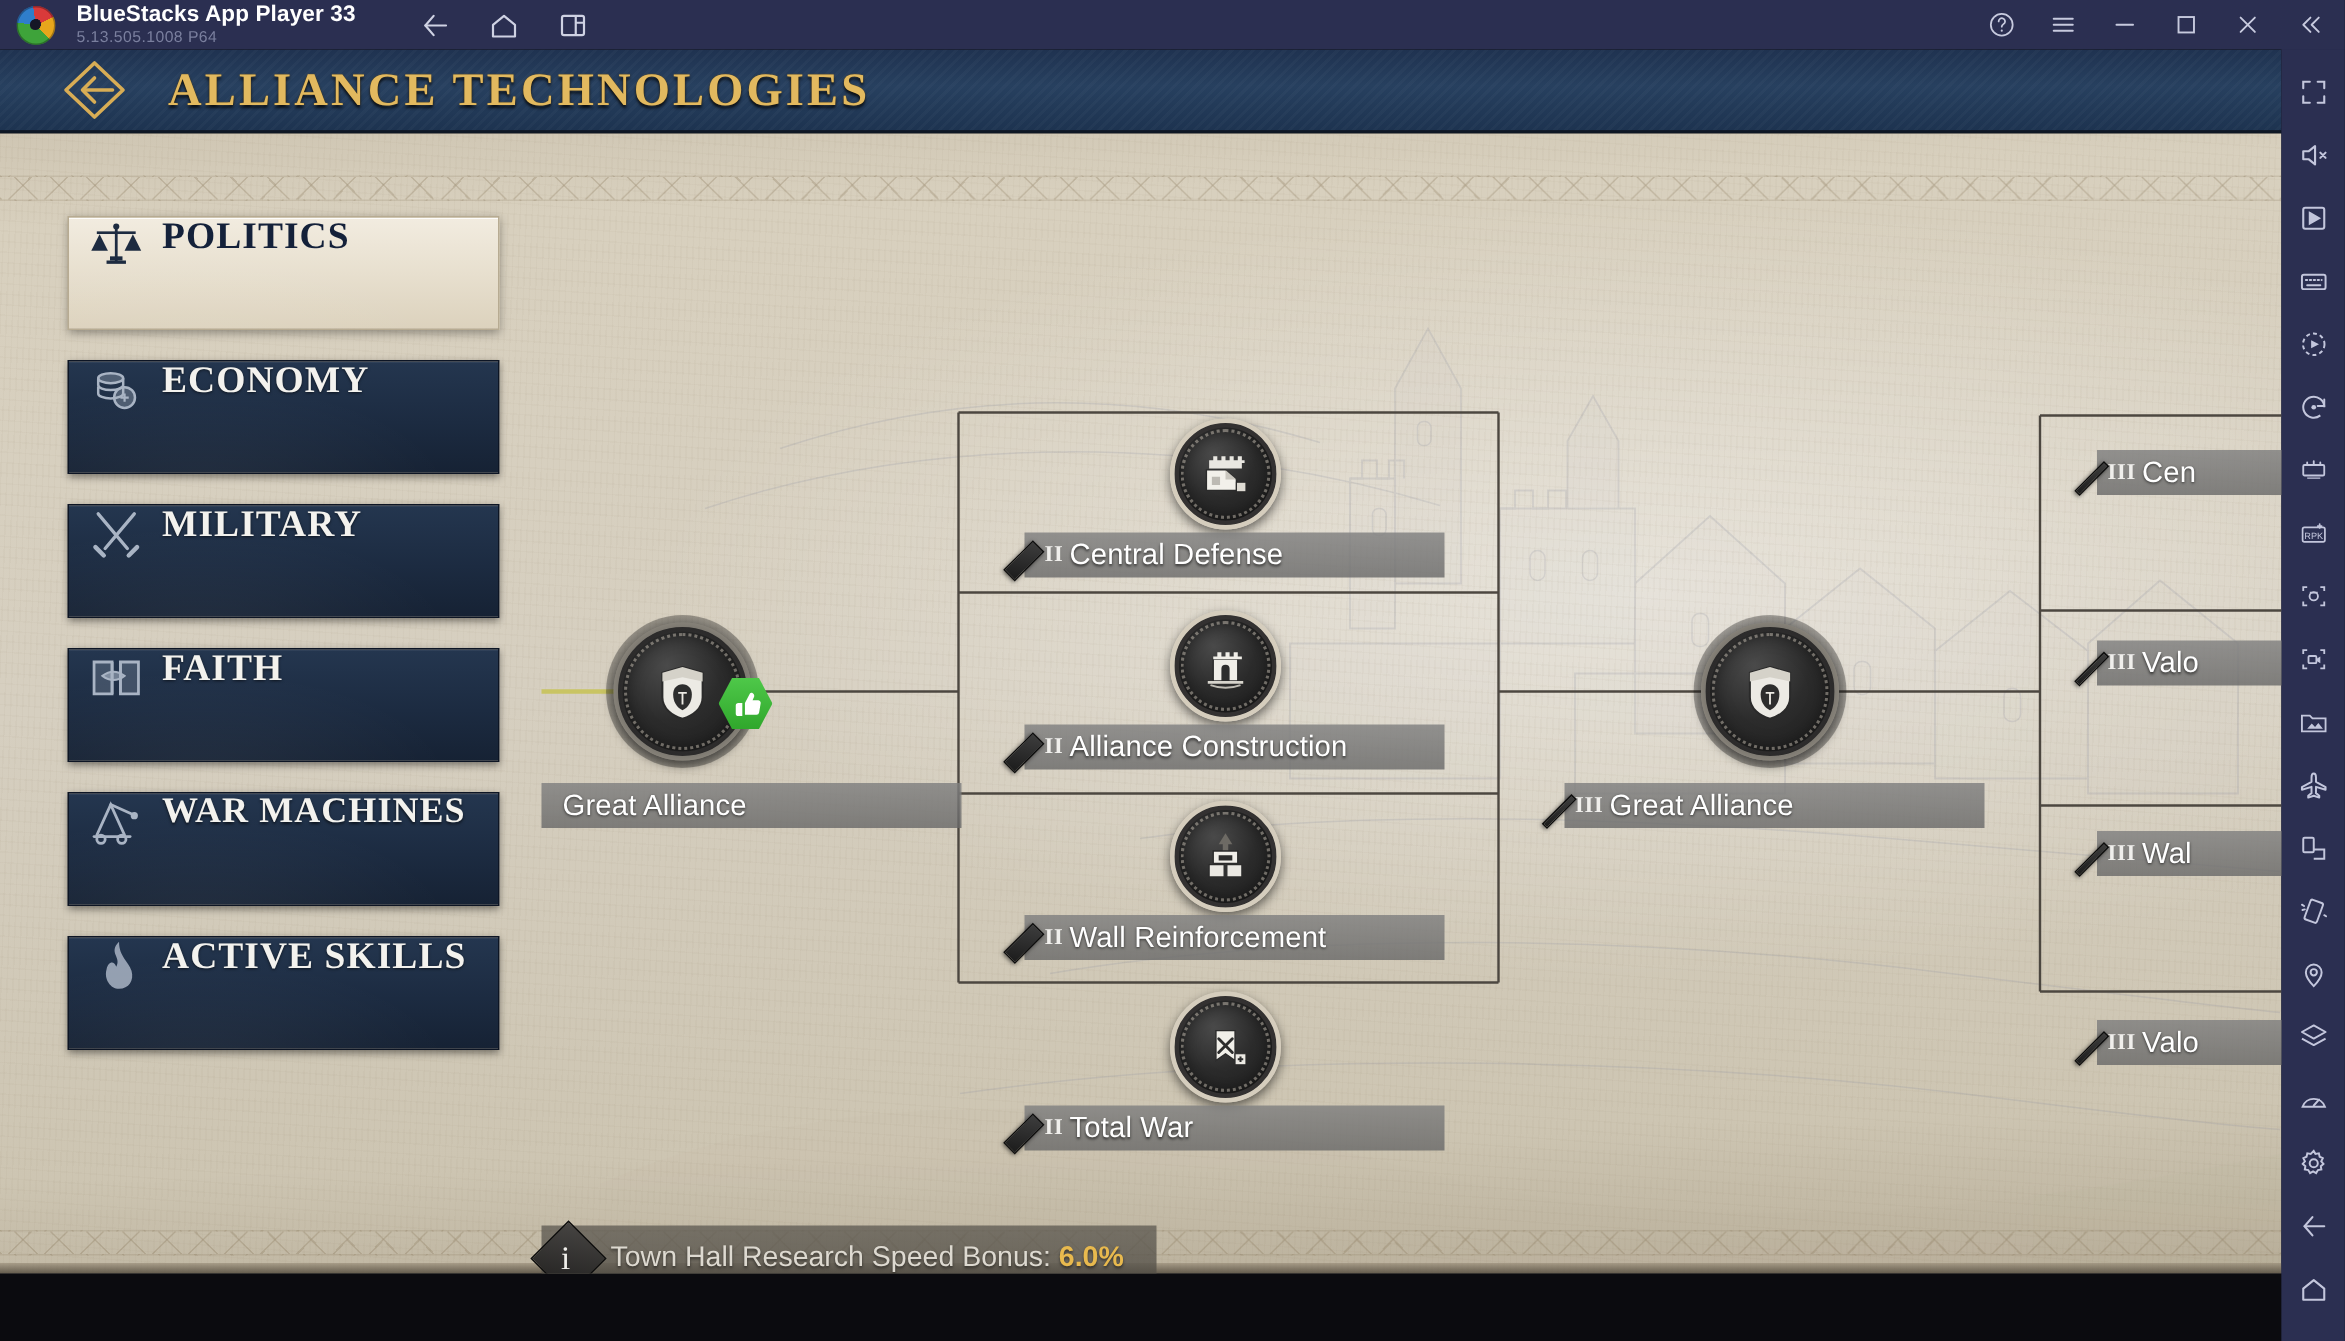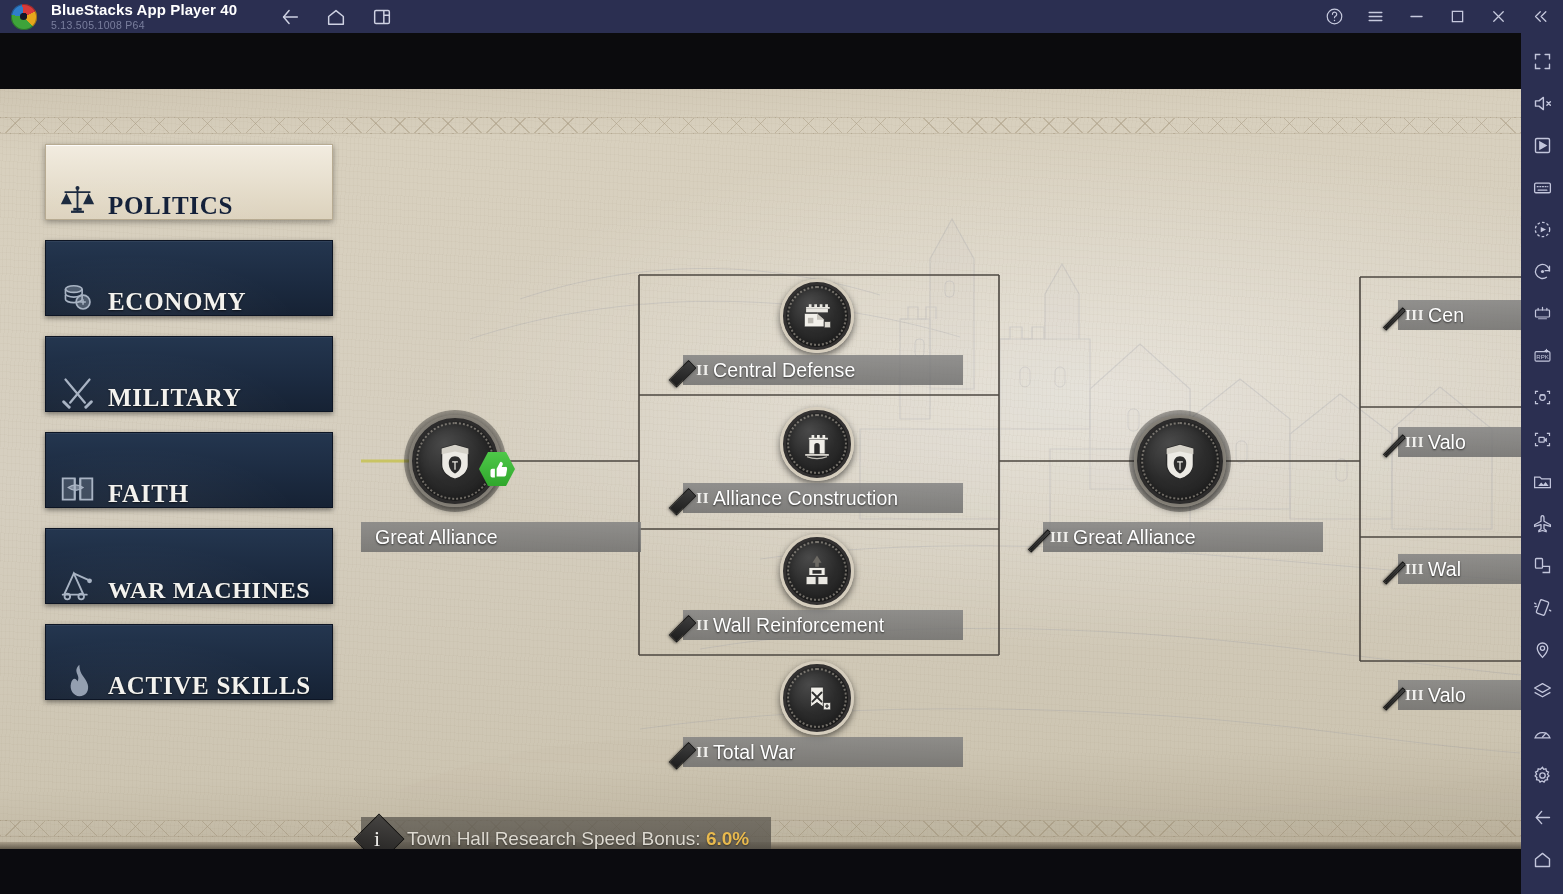--- a/index.html
+++ b/index.html
@@ -105,21 +105,21 @@
   }
 
   
   .black-strip { position:absolute; left:0; top:816px; width:1521px; height:45px; background:#0b0b0f; }
 
   
   .cats { position: absolute; left: 45px; top: 55px; width: 288px; z-index: 6; }
   .cat {
     position: relative;
     height: 76px; margin-bottom: 20px;
-    display: flex; align-items: flex-end;
+    display: flex; align-items: flex-start;
     background: linear-gradient(180deg,#24364f 0%, #1c2b41 55%, #162234 100%);
     border: 1px solid #0d1524;
     box-shadow: 0 2px 5px rgba(0,0,0,.45), inset 0 1px 0 rgba(255,255,255,.06);
     cursor: pointer;
     overflow:hidden;
   }
   .cat::after{
     content:""; position:absolute; inset:0;
     background: radial-gradient(ellipse at 30% 120%, rgba(255,255,255,.06), transparent 60%);
     pointer-events:none;
@@ -245,21 +245,21 @@
     cursor: pointer; flex:none;
   }
   .rail-btn svg { width: 21px; height: 21px; color: #c3c6dc; display:block; }
 </style>
 </head>
 <body>
 
 <div class="titlebar">
   <div class="bs-logo"></div>
   <div class="bs-titles">
-    <div class="bs-name">BlueStacks App Player 40</div>
+    <div class="bs-name">BlueStacks App Player 33</div>
     <div class="bs-ver">5.13.505.1008  P64</div>
   </div>
   <div class="bs-navbtns">
     <span>
       <svg class="bs-nav-ico" viewBox="0 0 24 24" fill="none" stroke="currentColor" stroke-width="1.6" stroke-linecap="round" stroke-linejoin="round">
           <path d="M20 12H5"></path>
           <path d="M11 5l-6 7 6 7"></path>
         </svg>
     </span>
     <span>
@@ -305,20 +305,30 @@
     <span>
       <svg viewBox="0 0 24 24" fill="none" stroke="currentColor" stroke-width="1.6" stroke-linecap="round" stroke-linejoin="round">
           <path d="M13 6l-6 6 6 6M20 6l-6 6 6 6"></path>
         </svg>
     </span>
   </div>
 </div>
 
 <div class="game">
 
+  <div class="game-header">
+    <div class="back-btn">
+      <svg viewBox="0 0 46 42" fill="none" stroke="#d8ad55" stroke-width="2.4" stroke-linecap="round" stroke-linejoin="round">
+        <path d="M23 3L42 21 23 39 4 21z"></path>
+        <path d="M35 21H16"></path>
+          <path d="M23 13l-8 8 8 8"></path>
+      </svg>
+    </div>
+    <div class="page-title">ALLIANCE TECHNOLOGIES</div>
+  </div>
 
   <div class="panel">
 
     <div class="bg-art">
       <svg viewBox="0 0 1521 760" preserveAspectRatio="none">
         <g fill="none" stroke="#8a8ea0" stroke-width="1.2" opacity=".55">
 
           <path d="M930 300 L930 170 L952 130 L974 170 L974 300 Z" fill="#b9bcc9" fill-opacity=".25"></path>
           <path d="M900 330 L900 230 L930 230 L930 330 Z" fill="#c2c5d0" fill-opacity=".22"></path>
           <path d="M1000 340 L1000 250 L1090 250 L1090 340 Z" fill="#c6c9d3" fill-opacity=".22"></path>

